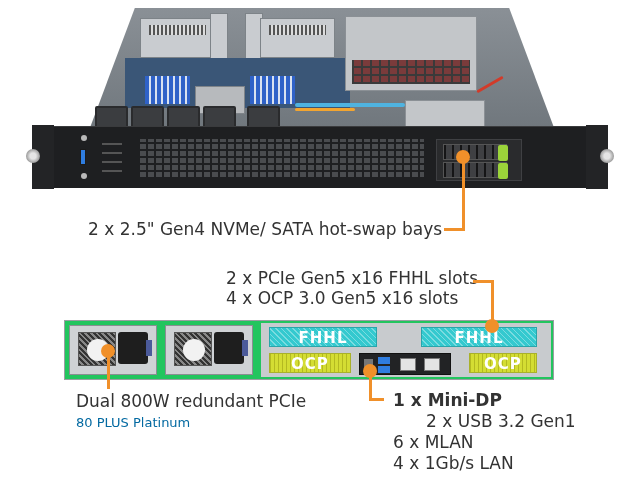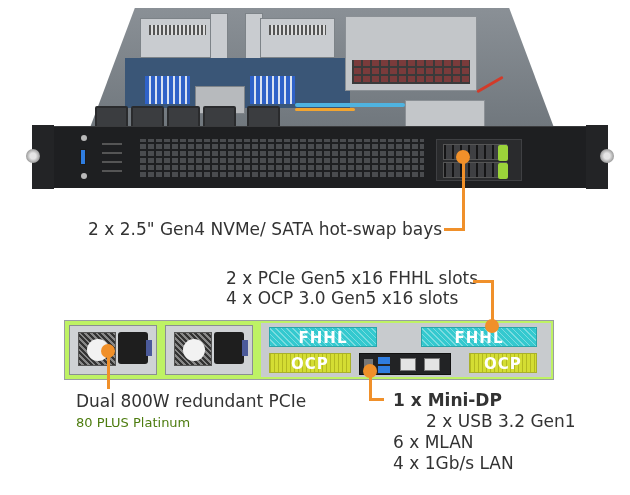--- a/index.html
+++ b/index.html
@@ -49,21 +49,21 @@
     background:
       repeating-linear-gradient(90deg,#1e1f21 0 2px,transparent 2px 8px),
       repeating-linear-gradient(0deg,#1e1f21 0 2px,#4a4c4f 2px 7px);
   }
   .drive-cage { position:absolute; left:382px; top:12px; width:86px; height:42px; background:#2a2b2d; border:1px solid #3f4043; }
   .drive { position:absolute; left:6px; width:64px; height:16px;
     background: repeating-linear-gradient(90deg,#151516 0 2px,#3f4043 2px 8px); border:1px solid #555; }
   .drive-latch { position:absolute; right:-2px; top:0; width:10px; height:16px; background:#9bd43a; border-radius:2px; }
 
   
-  .rear-chassis { left:64px; top:320px; width:490px; height:60px; background:#bef264; border:1px solid #9a9ea2; }
+  .rear-chassis { left:64px; top:320px; width:490px; height:60px; background:#22c55e; border:1px solid #9a9ea2; }
   .psu-rear { position:absolute; top:4px; width:88px; height:50px; background:#cfd2d5; border:1px solid #8a8e92; }
   .psu-fan { position:absolute; left:8px; top:6px; width:38px; height:34px;
     background: repeating-linear-gradient(45deg,#333 0 2px,#888 2px 4px); border:1px solid #555; }
   .psu-fan-hub { position:absolute; left:8px; top:6px; width:22px; height:22px; border-radius:50%; background:#f2f2f2; }
   .psu-socket { position:absolute; right:8px; top:6px; width:30px; height:32px; background:#1e1e1e; border-radius:3px; }
   .psu-socket::after { content:""; position:absolute; right:-4px; top:8px; width:6px; height:16px; background:#4b5a9a; }
   .slot-area { position:absolute; left:196px; top:2px; width:290px; height:54px; background:#c8cbce; }
   .fhhl { position:absolute; top:4px; height:20px; background:#34c9cf;
     background-image: repeating-linear-gradient(45deg,rgba(255,255,255,.35) 0 1px,transparent 1px 4px);
     color:#ffffff; font-size:15px; font-weight:bold; letter-spacing:1px; text-align:center; line-height:20px; border:1px solid #2aa5aa; }
@@ -73,21 +73,21 @@
   .io-panel { position:absolute; left:98px; top:30px; width:92px; height:22px; background:#222325; border:1px solid #111; }
   .io-usb { position:absolute; left:18px; width:12px; height:7px; background:#2f7de0; }
   .io-rj45 { position:absolute; top:4px; width:16px; height:13px; background:#e3e3e3; border:1px solid #777; }
   .io-mdp { position:absolute; left:4px; top:5px; width:9px; height:10px; background:#777; }
 
   
   .callout-line { position:absolute; background:#f0902a; }
   .callout-dot { position:absolute; width:14px; height:14px; border-radius:50%; background:#f0902a; }
 
   .label { position:absolute; font-size:17px; color:#333333; white-space:nowrap; line-height:20px; }
-  .label.sub { font-size:13px; color:#4d7c0f; }
+  .label.sub { font-size:13px; color:#0369a1; }
 </style>
 </head>
 <body>
 
 <div class="abs front-chassis">
   <div class="chassis-body"></div>
 
   <div class="riser" style="left:100px;top:10px;width:75px;height:40px;">
       <div class="mesh"></div>
     </div>

